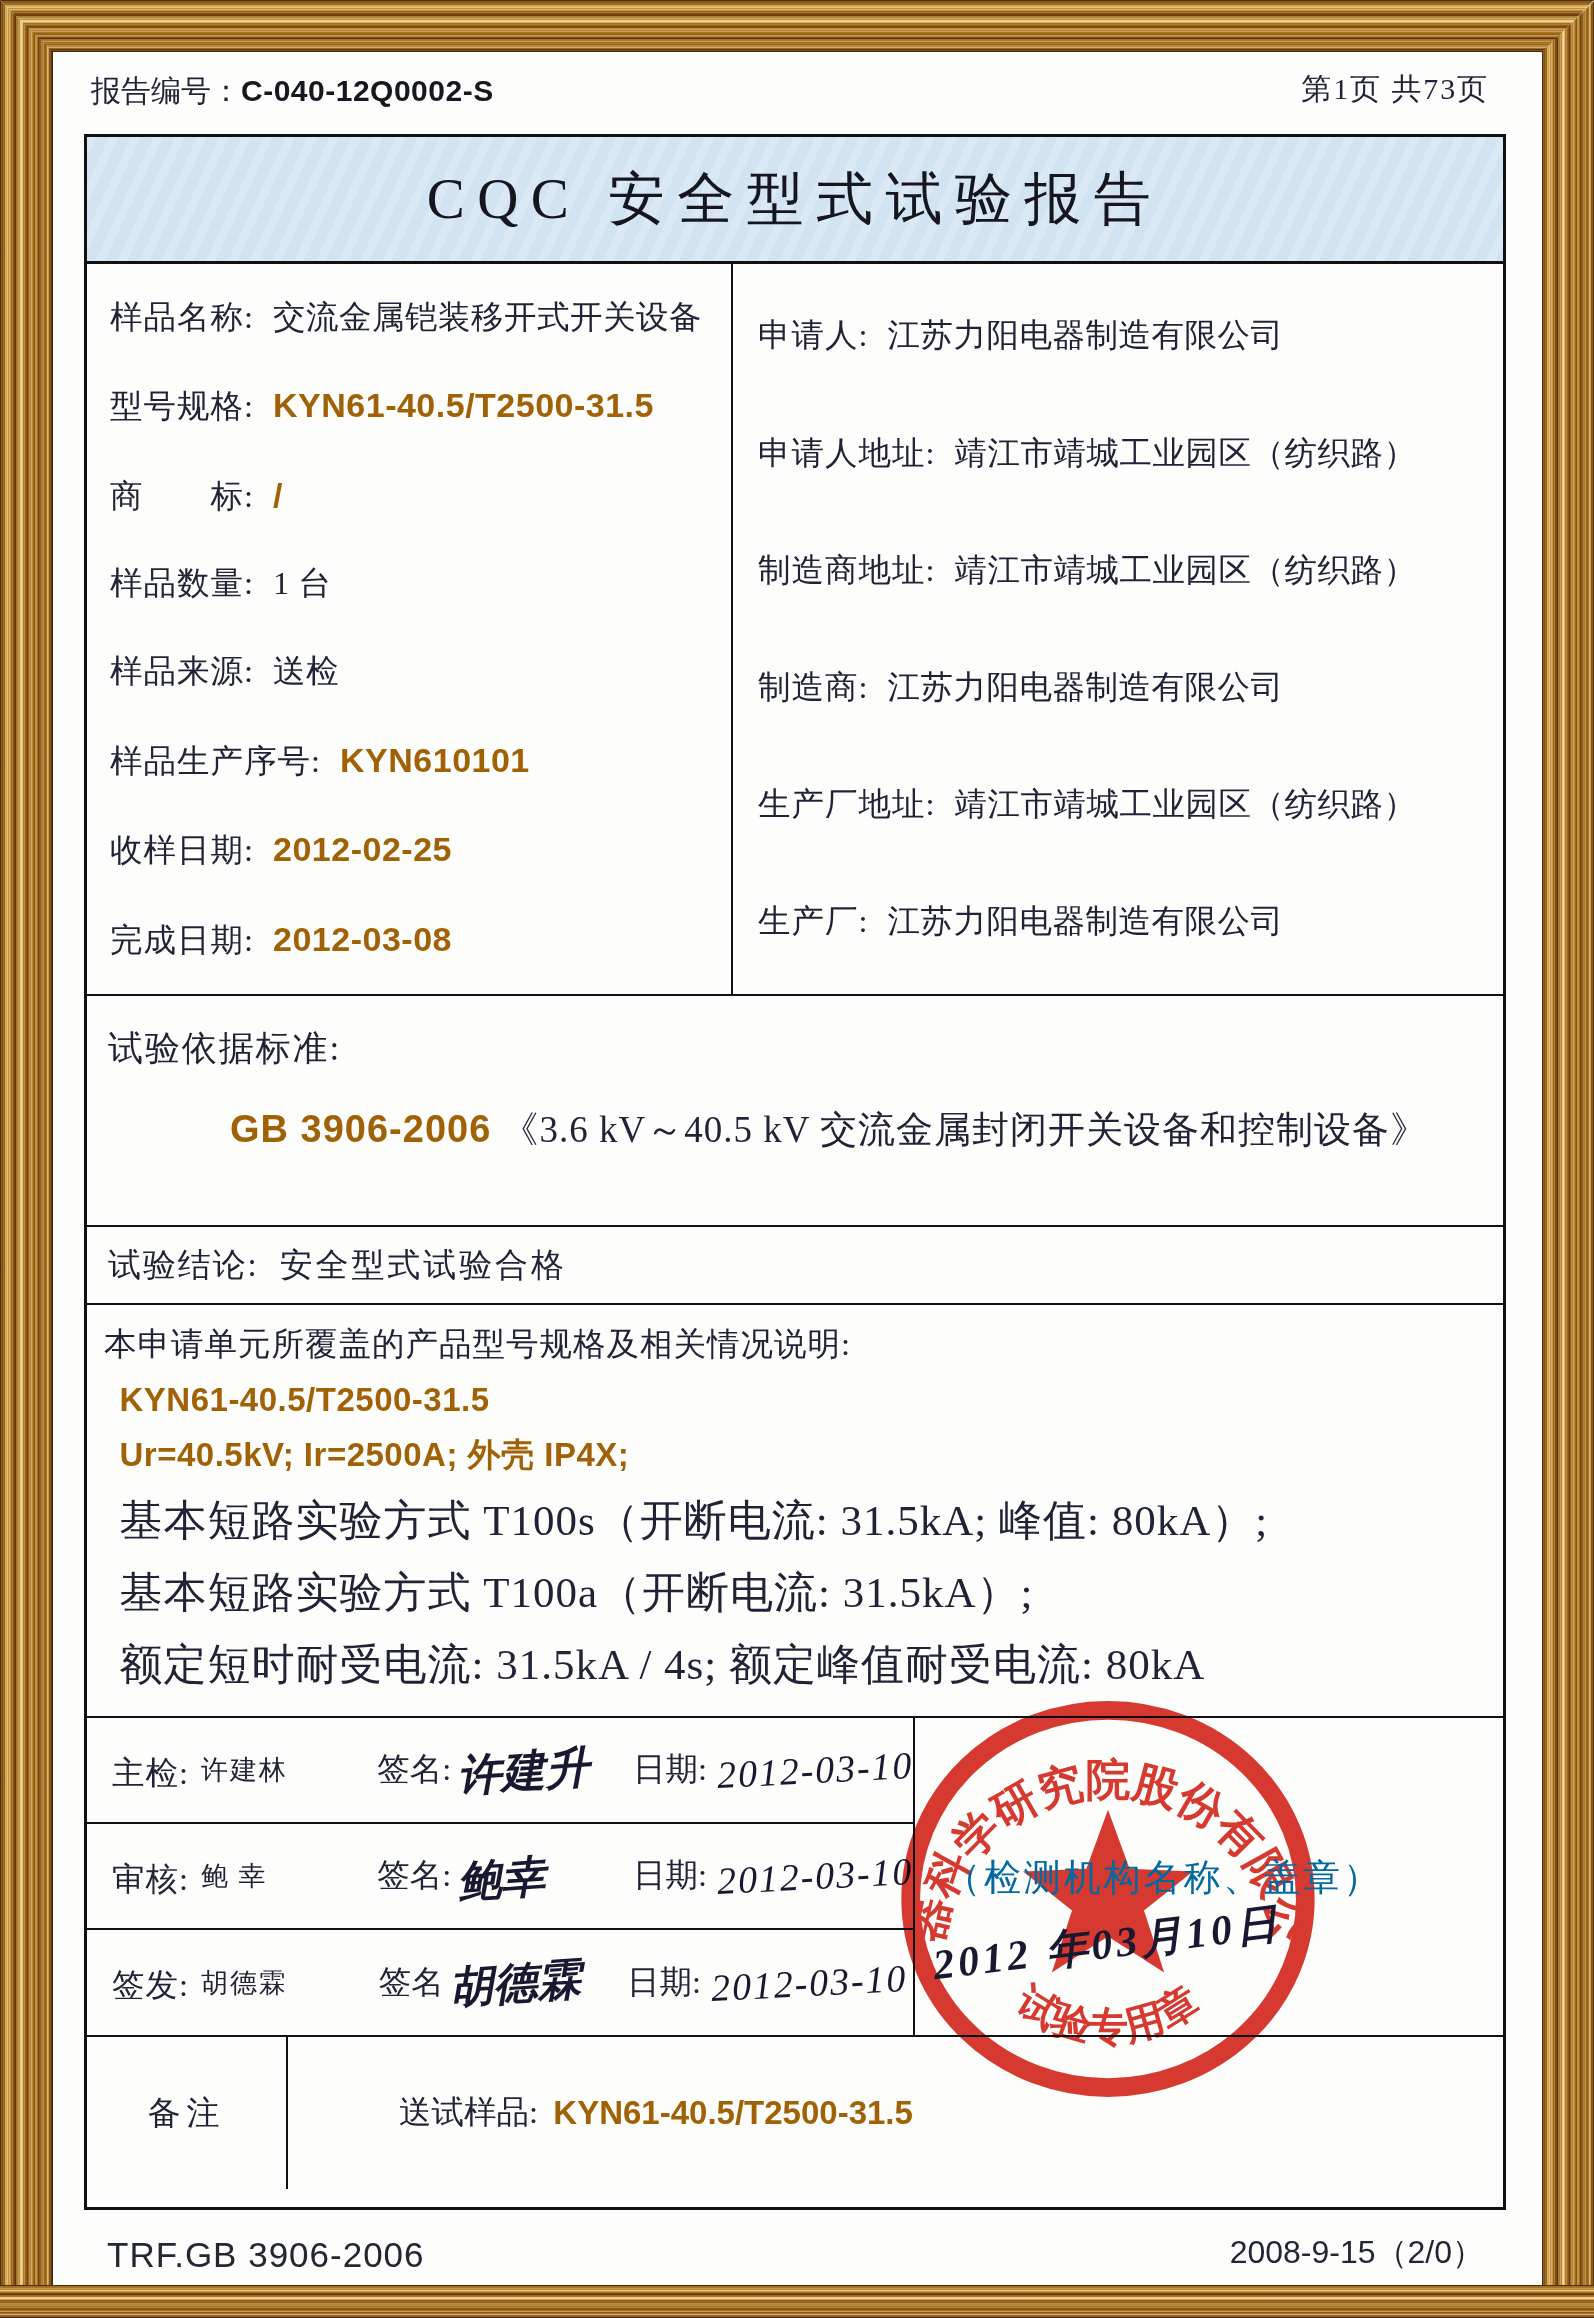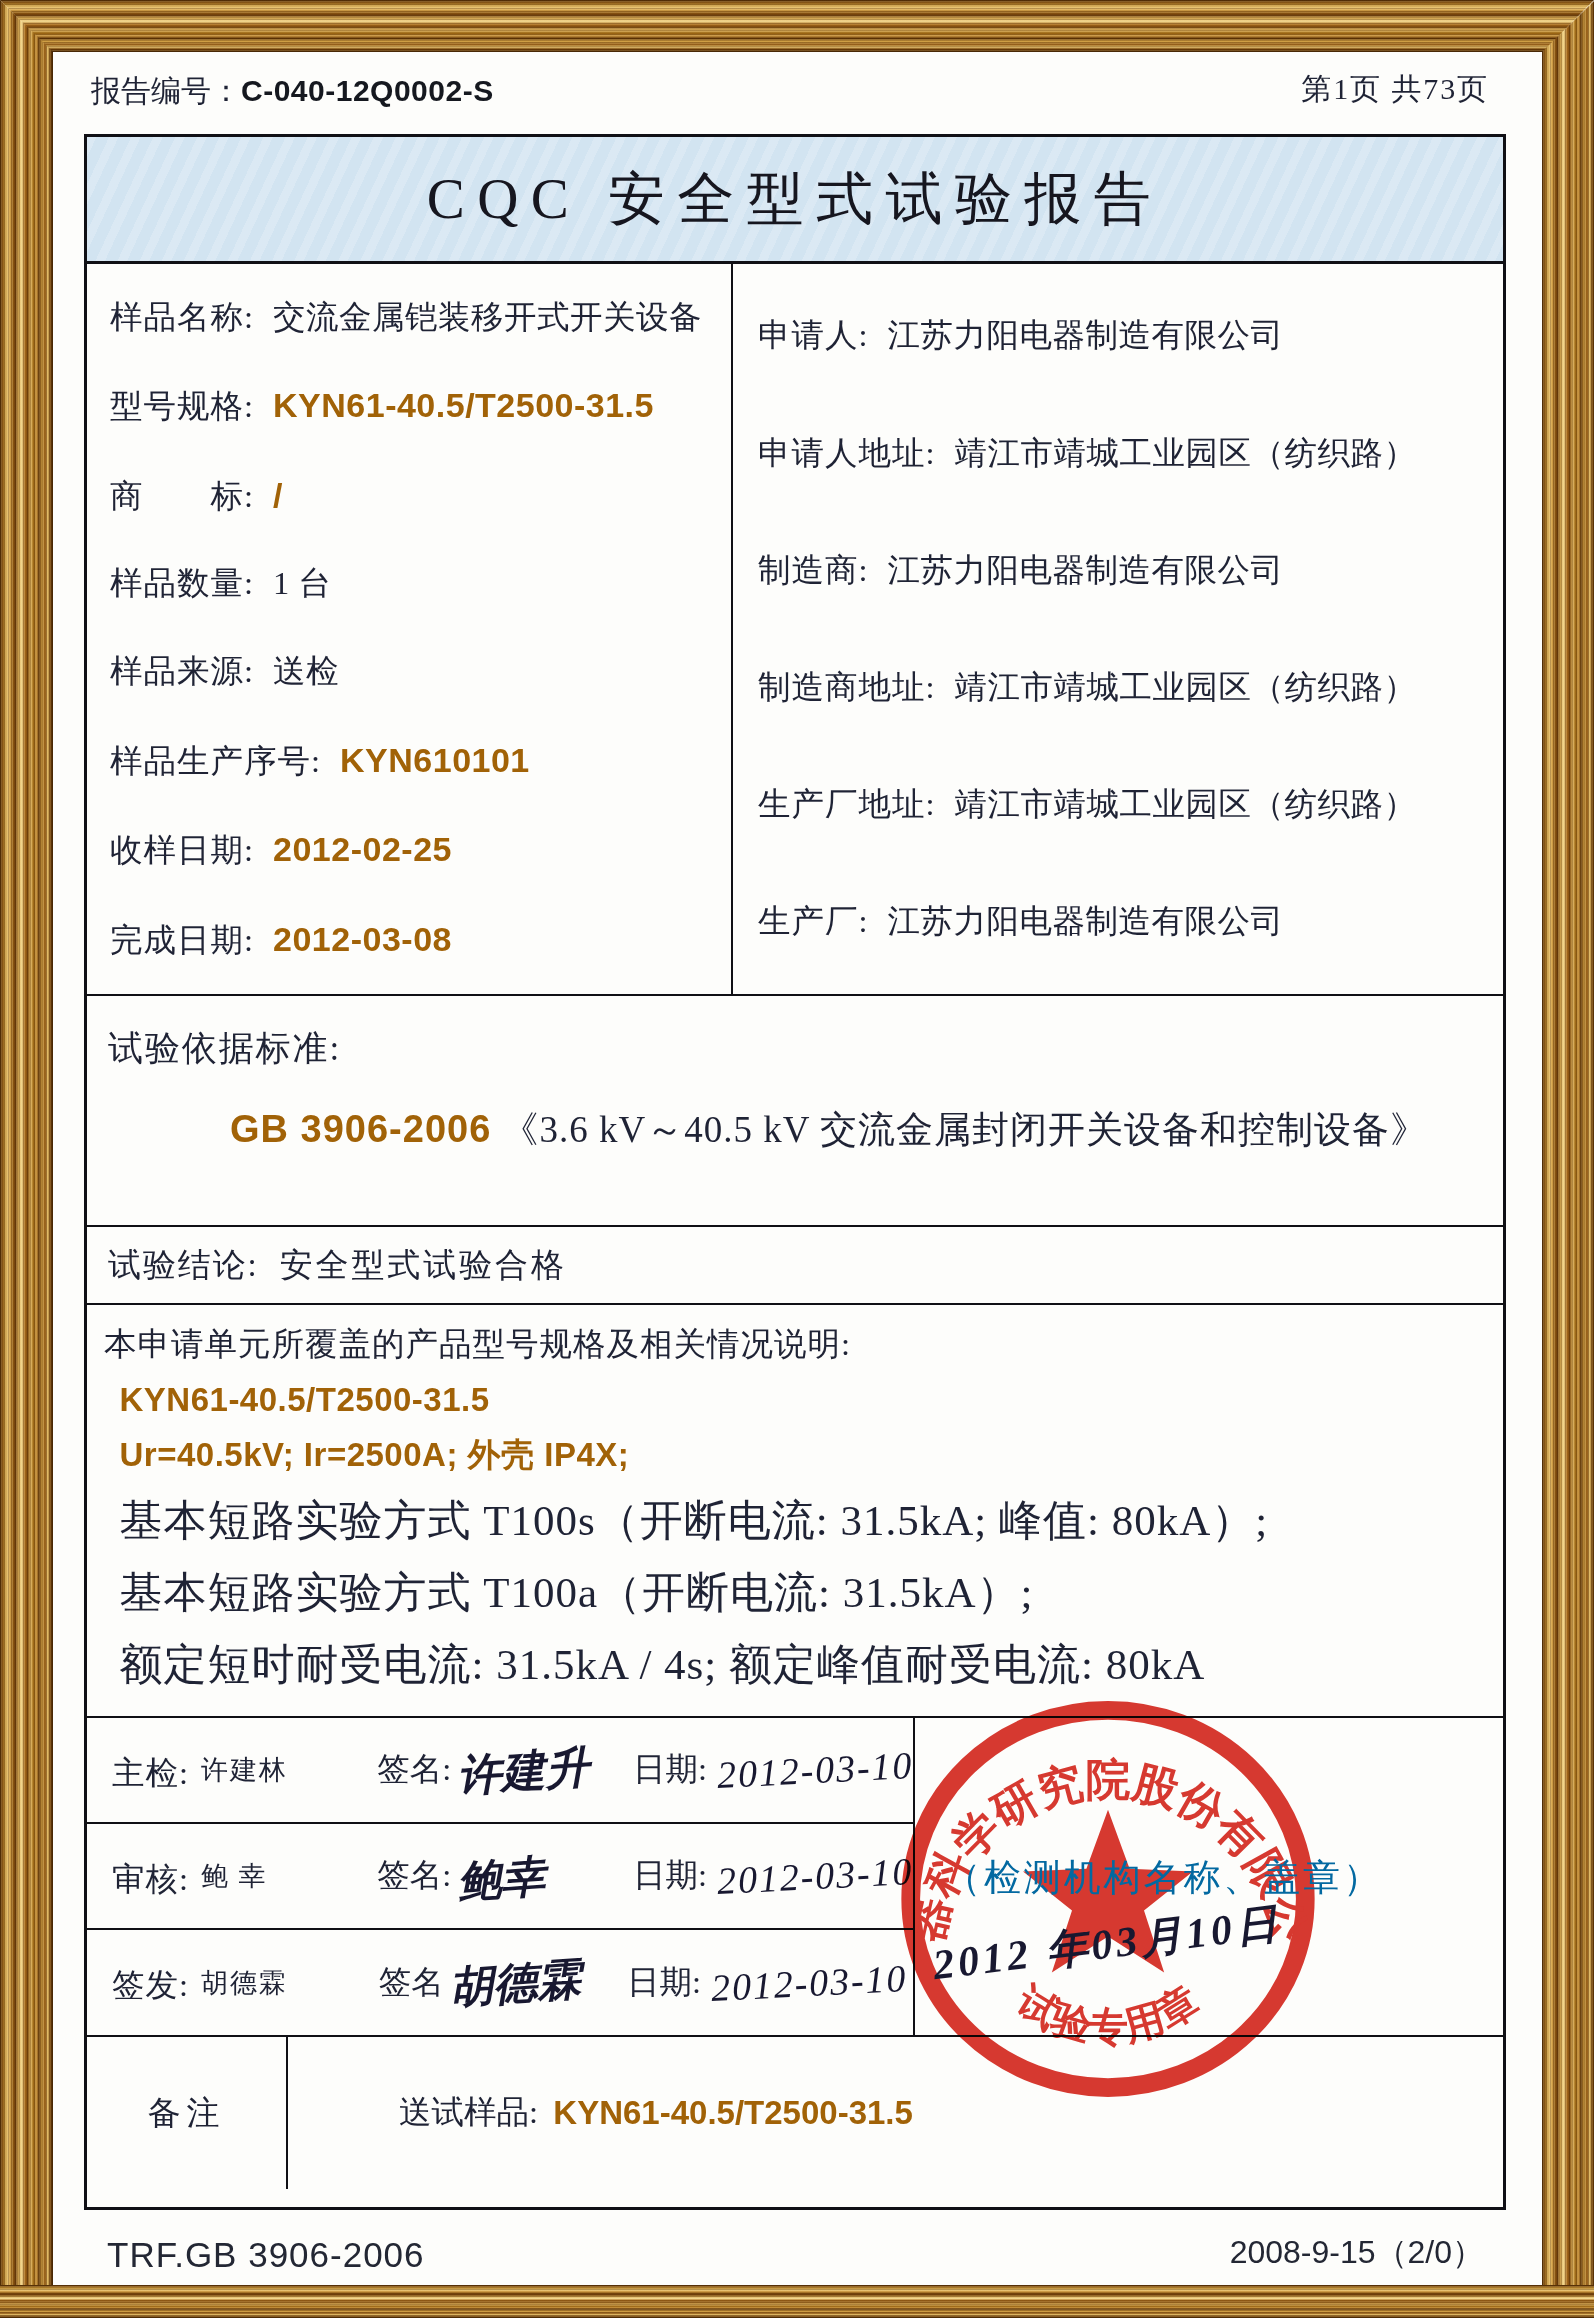--- a/index.html
+++ b/index.html
@@ -112,22 +112,22 @@
         <div class="f-row"><span class="lbl cjk">商　　标:</span><span class="val latin">/</span></div>
         <div class="f-row"><span class="lbl cjk">样品数量:</span><span class="val cjk">1 台</span></div>
         <div class="f-row"><span class="lbl cjk">样品来源:</span><span class="val cjk">送检</span></div>
         <div class="f-row"><span class="lbl cjk">样品生产序号:</span><span class="val latin">KYN610101</span></div>
         <div class="f-row"><span class="lbl cjk">收样日期:</span><span class="val latin">2012-02-25</span></div>
         <div class="f-row"><span class="lbl cjk">完成日期:</span><span class="val latin">2012-03-08</span></div>
       </div>
       <div class="info-right">
         <div class="f-row"><span class="lbl cjk">申请人:</span><span class="val cjk">江苏力阳电器制造有限公司</span></div>
         <div class="f-row"><span class="lbl cjk">申请人地址:</span><span class="val cjk">靖江市靖城工业园区（纺织路）</span></div>
+        <div class="f-row"><span class="lbl cjk">制造商地址:</span><span class="val cjk">靖江市靖城工业园区（纺织路）</span></div>
         <div class="f-row"><span class="lbl cjk">制造商:</span><span class="val cjk">江苏力阳电器制造有限公司</span></div>
-        <div class="f-row"><span class="lbl cjk">制造商地址:</span><span class="val cjk">靖江市靖城工业园区（纺织路）</span></div>
         <div class="f-row"><span class="lbl cjk">生产厂地址:</span><span class="val cjk">靖江市靖城工业园区（纺织路）</span></div>
         <div class="f-row"><span class="lbl cjk">生产厂:</span><span class="val cjk">江苏力阳电器制造有限公司</span></div>
       </div>
     </div>
 
     <div class="sec-standard">
       <div class="std-label cjk">试验依据标准:</div>
       <div class="std-line">
         <span class="latin">GB 3906-2006</span>
         <span class="cjk">《3.6 kV～40.5 kV 交流金属封闭开关设备和控制设备》</span>

